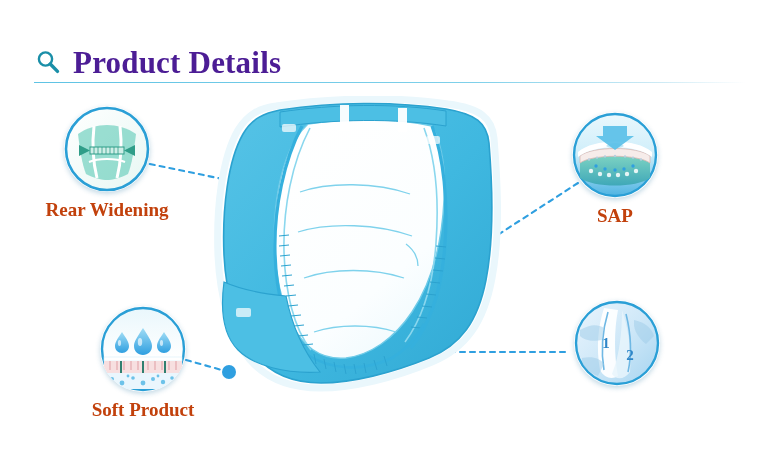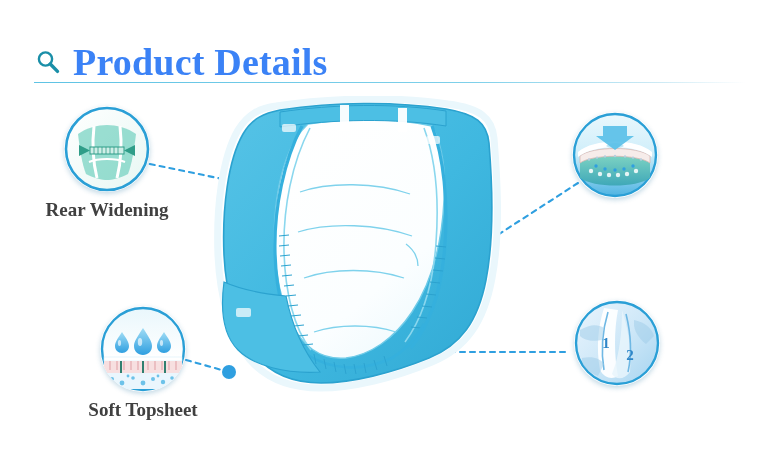--- a/index.html
+++ b/index.html
@@ -35,23 +35,23 @@
     gap: 11px;
     height: 36px;
   }
   #search-icon {
     width: 28px;
     height: 28px;
     flex: 0 0 auto;
   }
   #page-title {
     font-family: "Liberation Serif", serif;
-    font-size: 38px;
+    font-size: 31px;
     font-weight: bold;
-    color: #3b82f6;
+    color: #4c1d95;
     letter-spacing: 0.2px;
     line-height: 1;
     white-space: nowrap;
   }
   #title-rule {
     position: absolute;
     left: 0;
     top: 38px;
     width: 712px;
     height: 1px;
@@ -100,21 +100,21 @@
   .feature-badge svg {
     display: block;
     width: 86px;
     height: 86px;
   }
   .feature-label {
     margin-top: 8px;
     font-family: "Liberation Serif", serif;
     font-size: 19px;
     font-weight: bold;
-    color: #404040;
+    color: #c2410c;
     white-space: nowrap;
     line-height: 1.1;
   }
 
   #feature-rear-widening { left: 22px;  top: 106px; }
   #feature-soft-topsheet { left: 58px;  top: 306px; }
   #feature-sap           { left: 530px; top: 112px; }
   #feature-leak-guard    { left: 532px; top: 300px; }
 </style>
 </head>
@@ -315,20 +315,21 @@
               <circle cx="43" cy="44" r="1.2"></circle>
             <circle cx="53" cy="44.4" r="1.2"></circle>
               <circle cx="61" cy="45.6" r="1.2"></circle>
             <circle cx="69" cy="47.5" r="1.2"></circle>
           </g>
           <path d="M6 40 C22 26 64 26 80 40 L80 45 C64 32 22 32 6 45 Z" fill="#ffffff"></path>
           <path d="M34 34 C38 30 48 30 52 34 C48 37 38 37 34 34 Z" fill="#bfe6f5"></path>
           <polygon points="43,14 55,14 55,24 62,24 43,38 24,24 31,24 31,14" fill="#58bfe8" opacity="0.9"></polygon>
         </svg>
       </div>
+      <div class="feature-label">SAP</div>
     </div>
 
     <div class="feature" id="feature-soft-topsheet">
       <div class="feature-badge">
         <svg viewBox="0 0 86 86" xmlns="http://www.w3.org/2000/svg">
           <defs>
             <linearGradient id="stBg" x1="0" y1="0" x2="0" y2="1">
               <stop offset="0%" stop-color="#e9f7fc"></stop>
               <stop offset="60%" stop-color="#ffffff"></stop>
               <stop offset="100%" stop-color="#bfe5f6"></stop>
@@ -376,21 +377,21 @@
             <circle cx="33" cy="72" r="1.8"></circle>
               <circle cx="43" cy="77" r="2.4"></circle>
             <circle cx="53" cy="73" r="2"></circle>
               <circle cx="63" cy="76" r="2.2"></circle>
             <circle cx="72" cy="72" r="1.8"></circle>
               <circle cx="28" cy="70" r="1.4"></circle>
             <circle cx="58" cy="70" r="1.4"></circle>
           </g>
         </svg>
       </div>
-      <div class="feature-label">Soft Topsheet</div>
+      <div class="feature-label">Soft Product</div>
     </div>
 
     <div class="feature" id="feature-leak-guard">
       <div class="feature-badge">
         <svg viewBox="0 0 86 86" xmlns="http://www.w3.org/2000/svg">
           <defs>
             <linearGradient id="lgBg" x1="0" y1="0" x2="1" y2="1">
               <stop offset="0%" stop-color="#eaf5fd"></stop>
               <stop offset="50%" stop-color="#cfe8f8"></stop>
               <stop offset="100%" stop-color="#a6d4f0"></stop>

